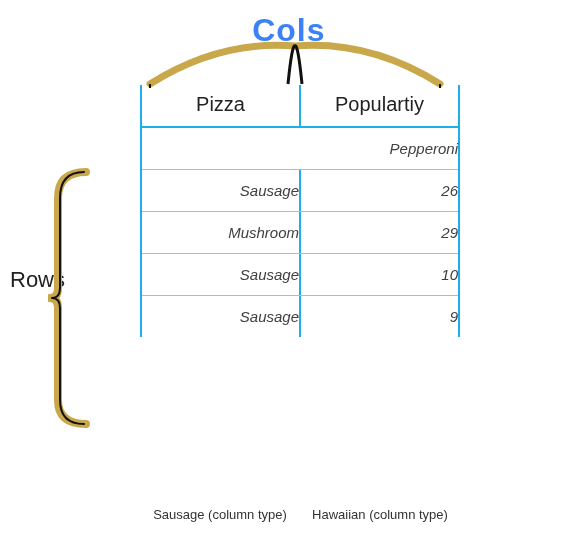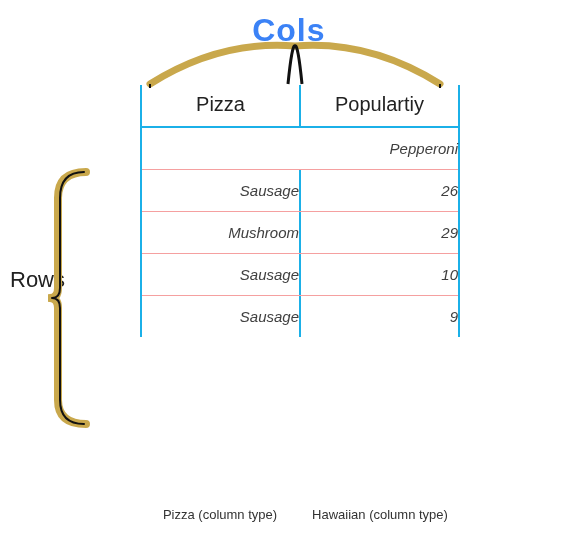--- a/index.html
+++ b/index.html
@@ -208,21 +208,21 @@
   </div>
 
   <div class="bottom-annotations">
     <div class="annotation-item">
       <div class="arrow-up">
         <svg viewBox="0 0 24 44" xmlns="http://www.w3.org/2000/svg">
           <line x1="12" y1="44" x2="12" y2="10" stroke="#2ecc40" stroke-width="3"></line>
           <polygon points="12,2 5,14 19,14" fill="#2ecc40"></polygon>
         </svg>
       </div>
-      <div class="annotation-label">Pizza (column type)</div>
+      <div class="annotation-label">Sausage (column type)</div>
     </div>
     <div class="annotation-item">
       <div class="arrow-up">
         <svg viewBox="0 0 24 44" xmlns="http://www.w3.org/2000/svg">
           <line x1="12" y1="44" x2="12" y2="10" stroke="#2ecc40" stroke-width="3"></line>
           <polygon points="12,2 5,14 19,14" fill="#2ecc40"></polygon>
         </svg>
       </div>
       <div class="annotation-label">Hawaiian (column type)</div>
     </div>

